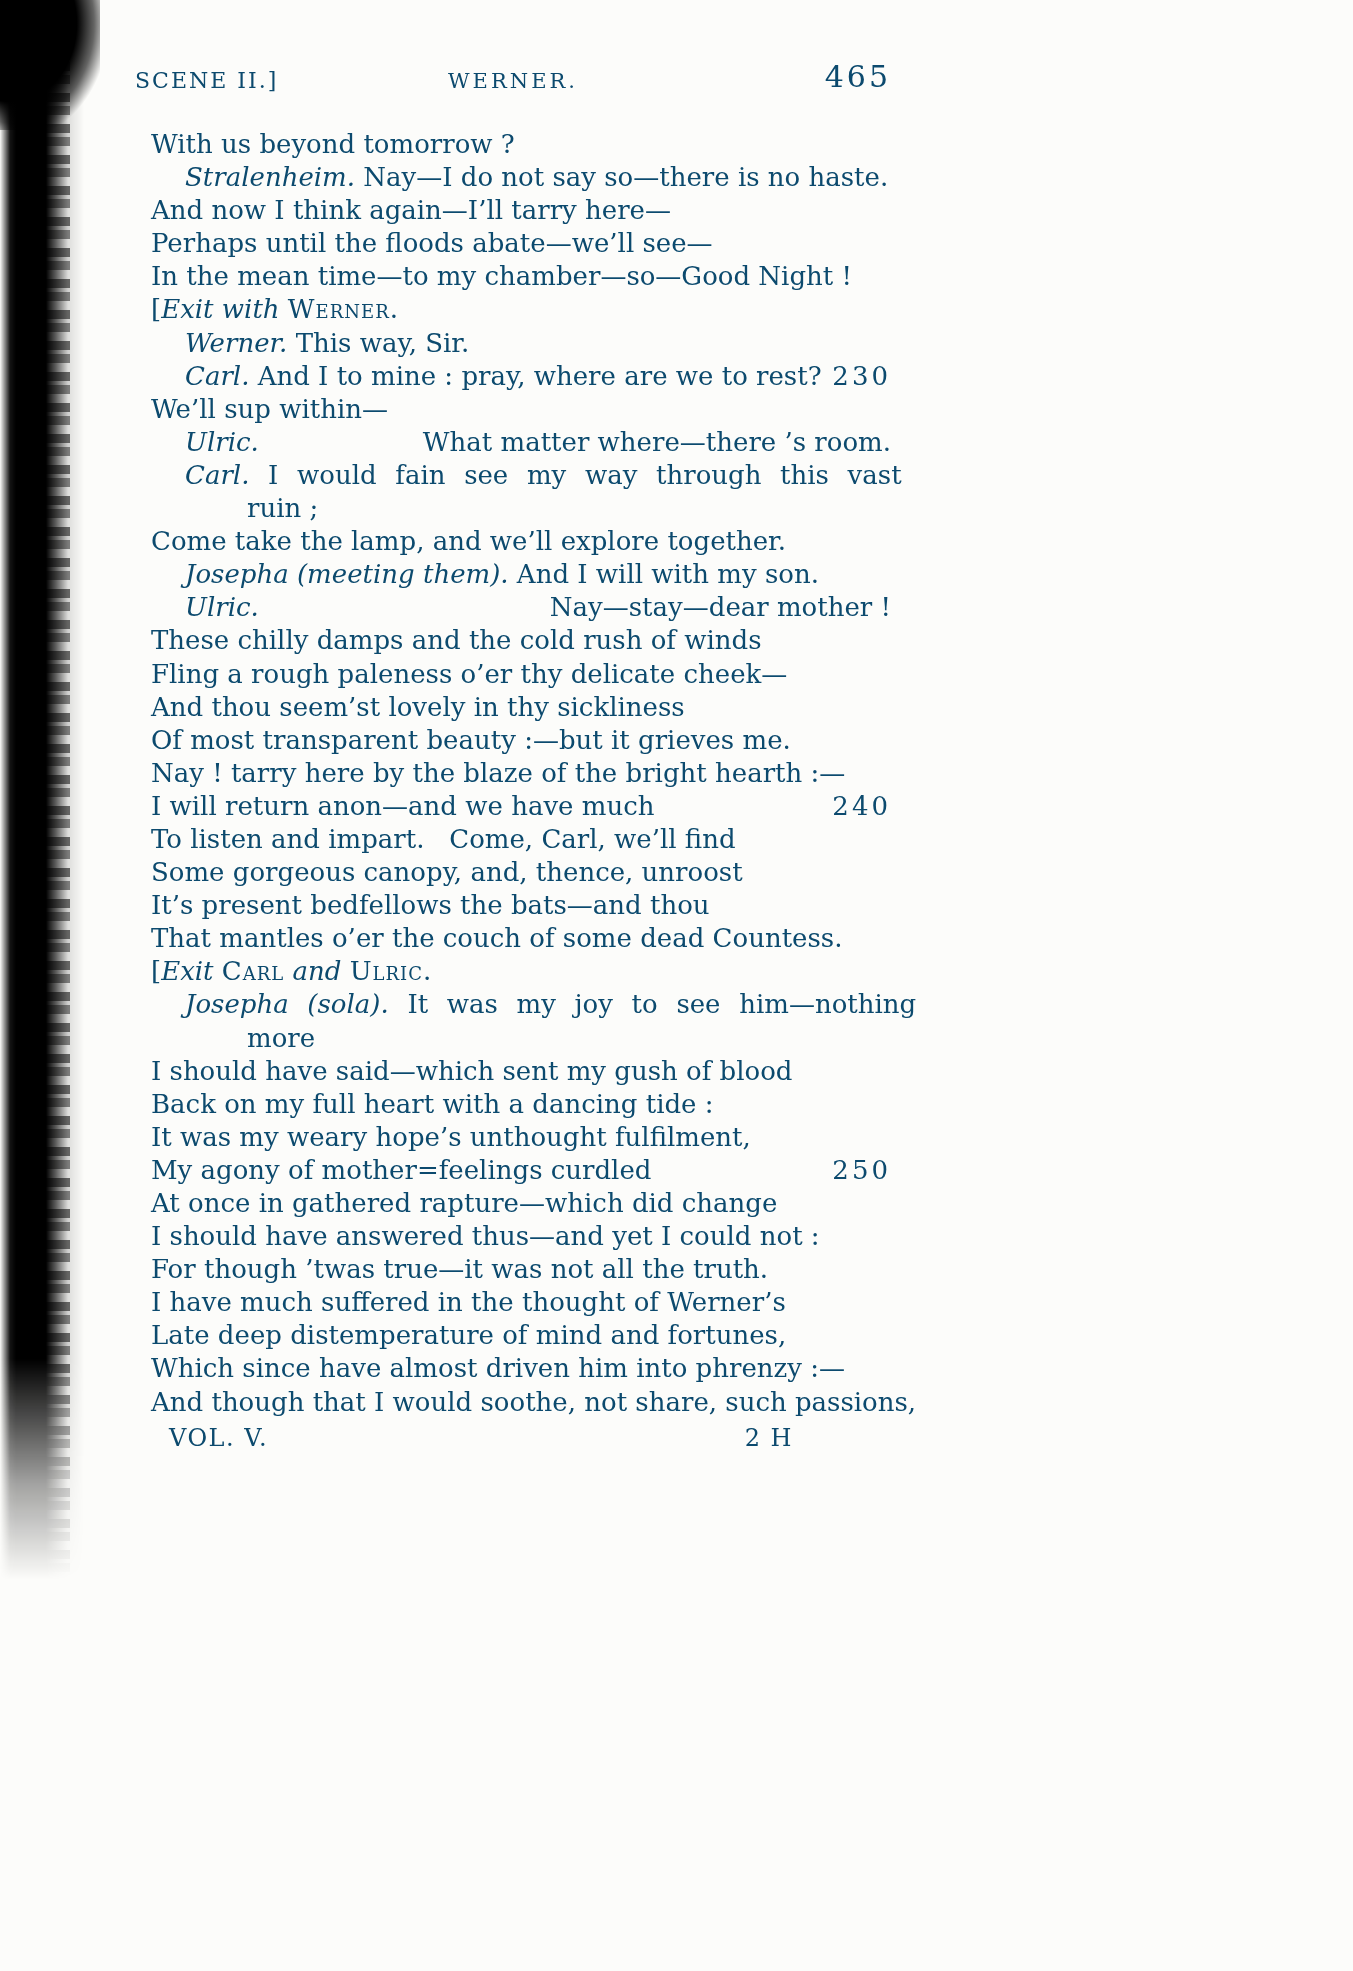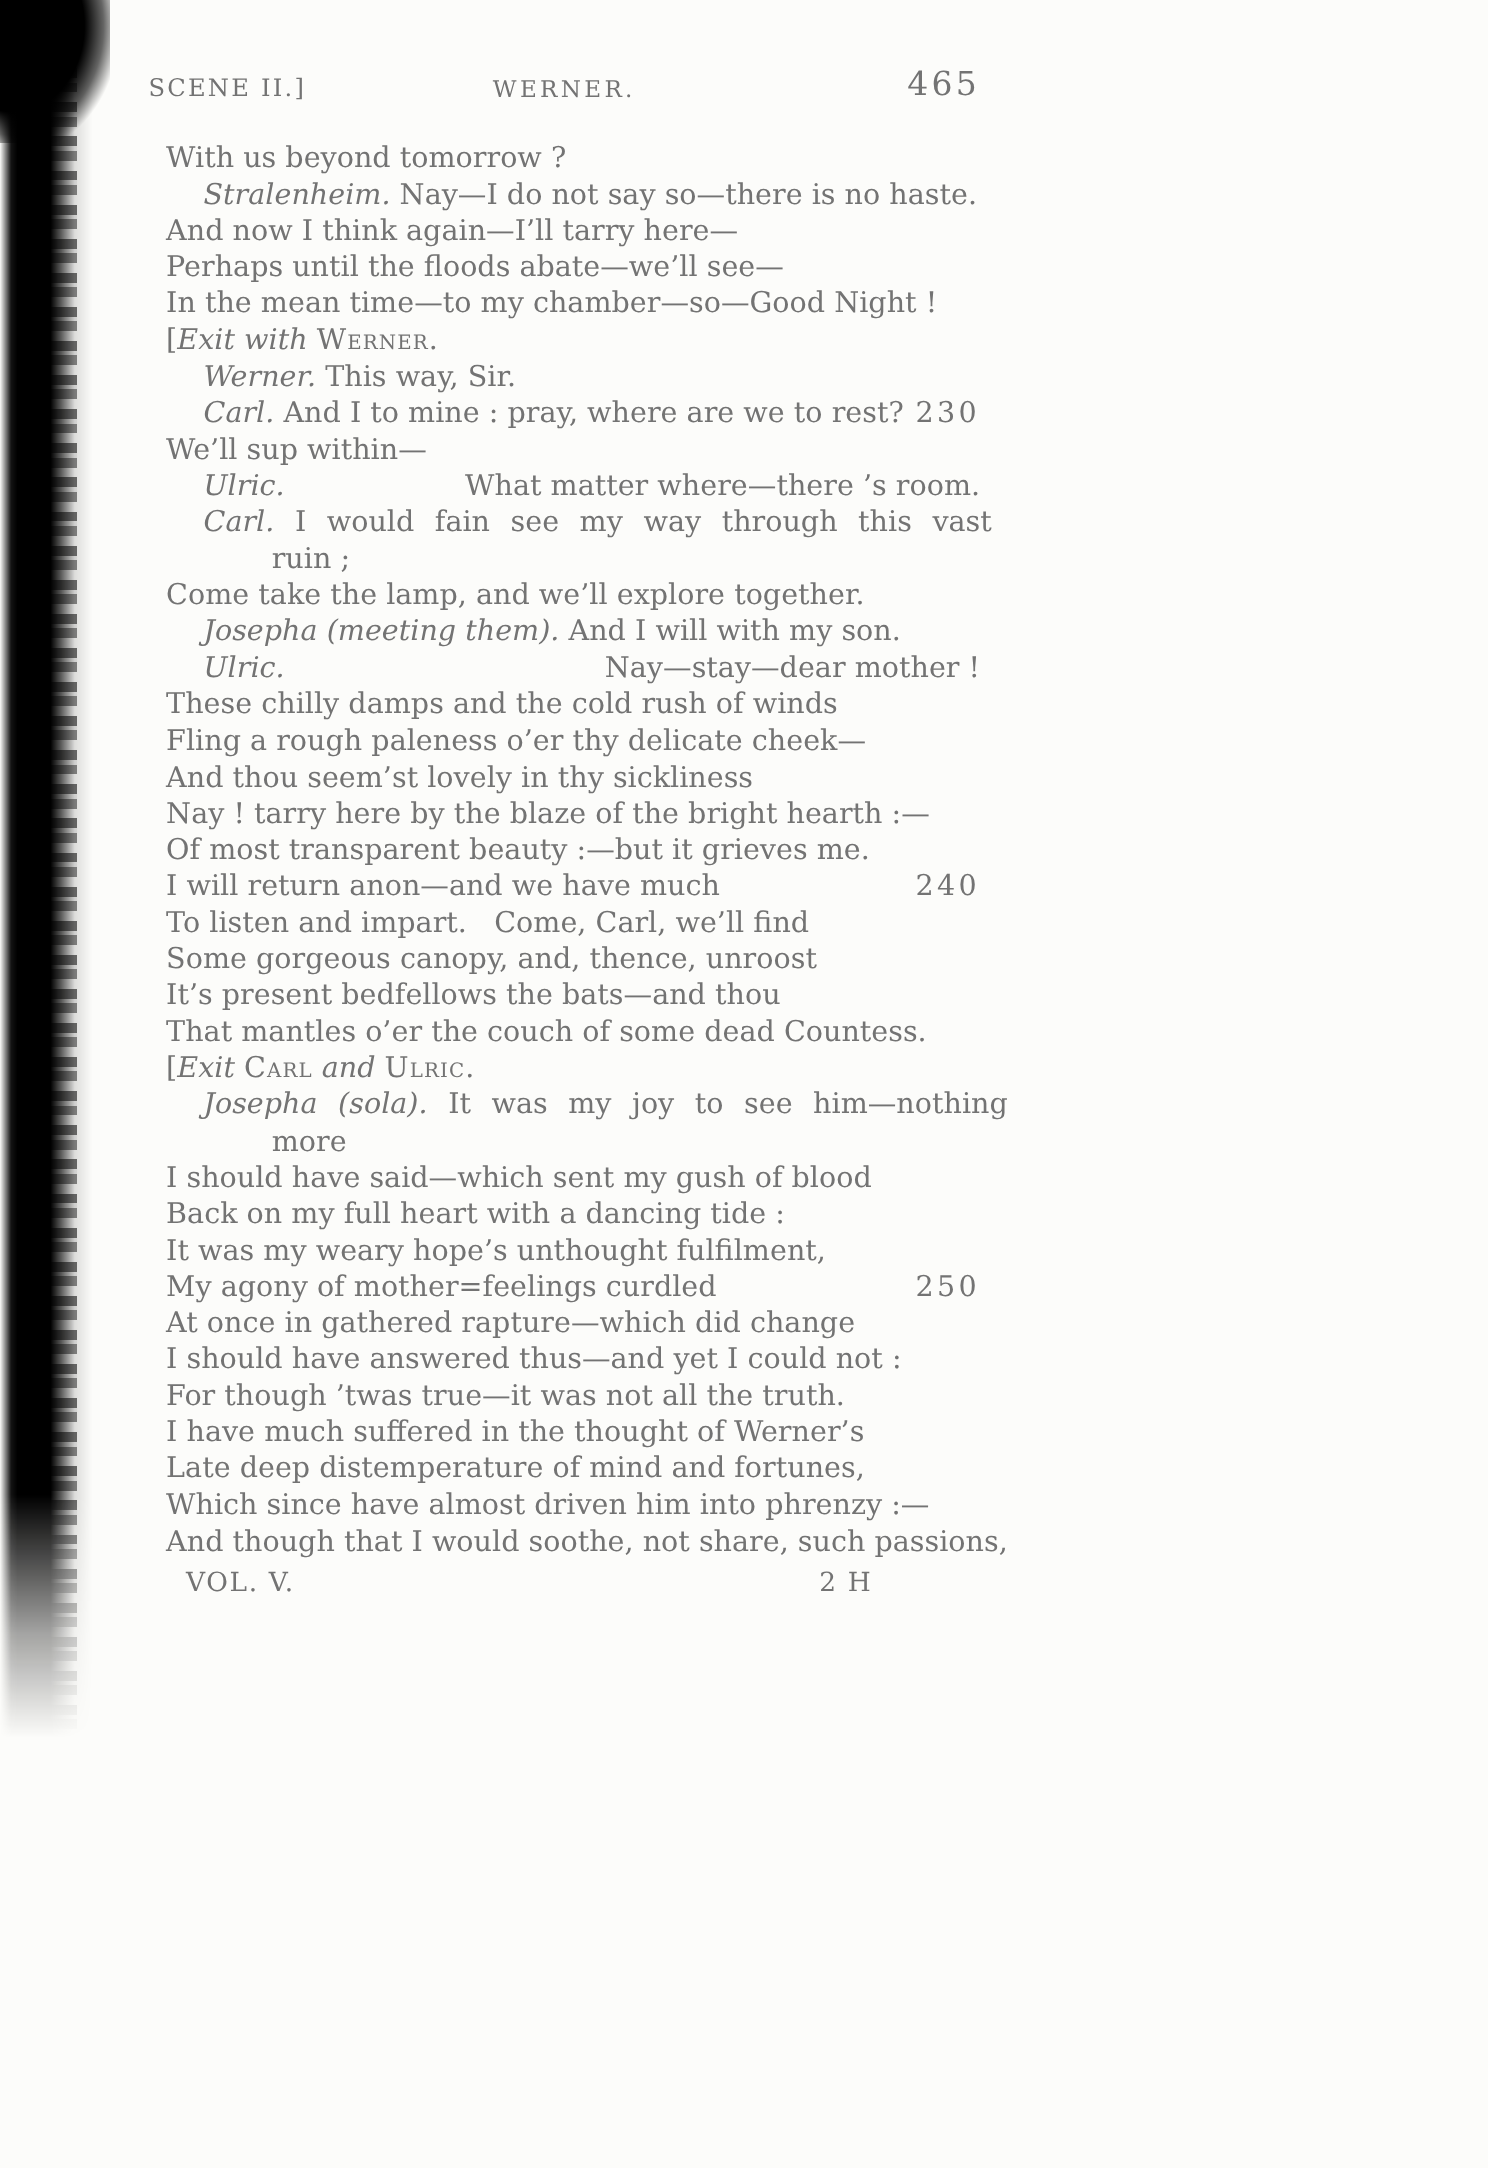--- a/index.html
+++ b/index.html
@@ -7,21 +7,21 @@
     padding: 0;
     background: #fcfcfa;
   }
   .page {
     position: relative;
     width: 1353px;
     height: 1971px;
     background: #fcfcfa;
     overflow: hidden;
     font-family: "DejaVu Serif", serif;
-    color: #737373;
+    color: #0c4a6e;
   }
   
   .scan-strip {
     position: absolute;
     left: 0; top: 0;
     width: 92px;
     height: 1580px;
     background-image:
       repeating-linear-gradient(180deg,
         rgba(0,0,0,0.55) 0 9px,
@@ -141,22 +141,22 @@
         <div class="line"><span class="rm">We’ll sup within—</span></div>
         <div class="line ind-sp flexline"><span class="it">Ulric.</span><span class="gap"></span><span class="rm">What matter where—there ’s room.</span></div>
         <div class="line ind-sp just"><span class="it">Carl.</span><span class="rm"> I would fain see my way through this vast</span></div>
         <div class="line ind-hang"><span class="rm">ruin ;</span></div>
         <div class="line"><span class="rm">Come take the lamp, and we’ll explore together.</span></div>
         <div class="line ind-sp"><span class="it">Josepha (meeting them).</span><span class="rm"> And I will with my son.</span></div>
         <div class="line ind-sp flexline"><span class="it">Ulric.</span><span class="gap"></span><span class="rm">Nay—stay—dear mother !</span></div>
         <div class="line"><span class="rm">These chilly damps and the cold rush of winds</span></div>
         <div class="line"><span class="rm">Fling a rough paleness o’er thy delicate cheek—</span></div>
         <div class="line"><span class="rm">And thou seem’st lovely in thy sickliness</span></div>
+        <div class="line"><span class="rm">Of most transparent beauty :—but it grieves me.</span></div>
         <div class="line"><span class="rm">Nay ! tarry here by the blaze of the bright hearth :—</span></div>
-        <div class="line"><span class="rm">Of most transparent beauty :—but it grieves me.</span></div>
         <div class="line"><span class="rm">I will return anon—and we have much</span><span class="lnum">240</span></div>
         <div class="line"><span class="rm">To listen and impart.   Come, Carl, we’ll find</span></div>
         <div class="line"><span class="rm">Some gorgeous canopy, and, thence, unroost</span></div>
         <div class="line"><span class="rm">It’s present bedfellows the bats—and thou</span></div>
         <div class="line"><span class="rm">That mantles o’er the couch of some dead Countess.</span></div>
         <div class="line right"><span class="rm">[</span><span class="it">Exit </span><span class="sc">Carl</span><span class="it"> and </span><span class="sc">Ulric.</span></div>
         <div class="line ind-sp just"><span class="it">Josepha (sola).</span><span class="rm"> It was my joy to see him—nothing</span></div>
         <div class="line ind-hang"><span class="rm">more</span></div>
         <div class="line"><span class="rm">I should have said—which sent my gush of blood</span></div>
         <div class="line"><span class="rm">Back on my full heart with a dancing tide :</span></div>

